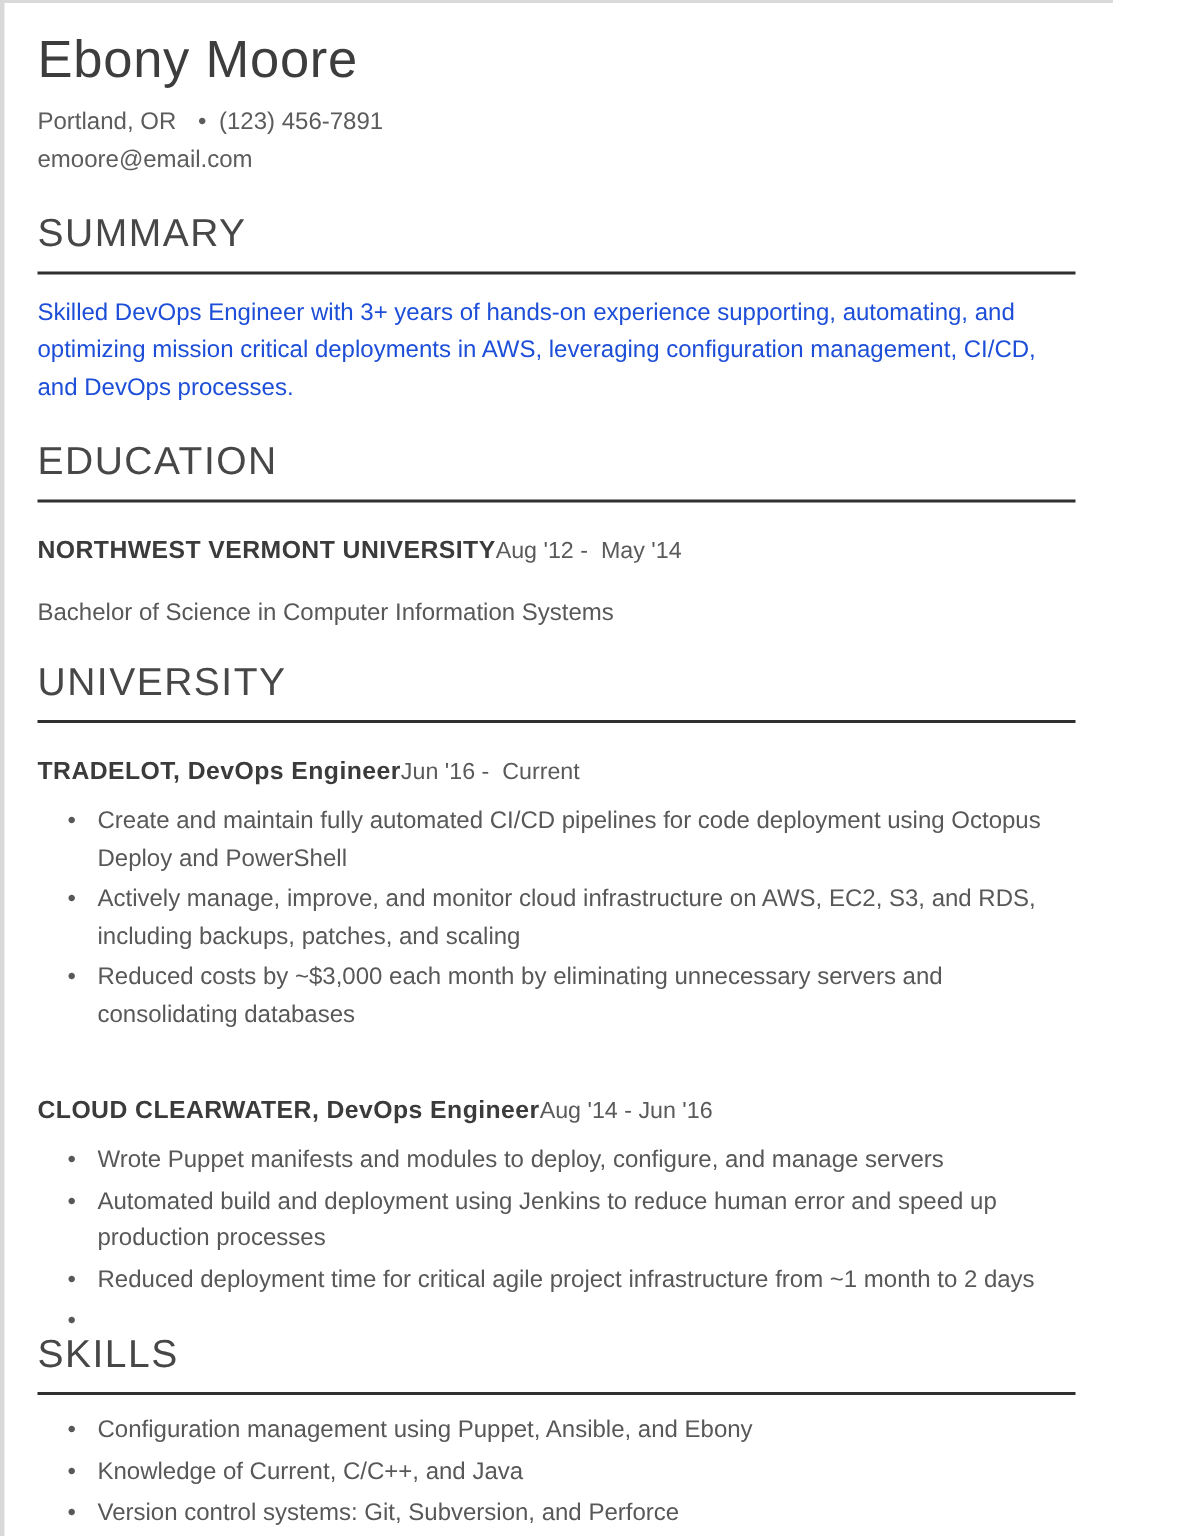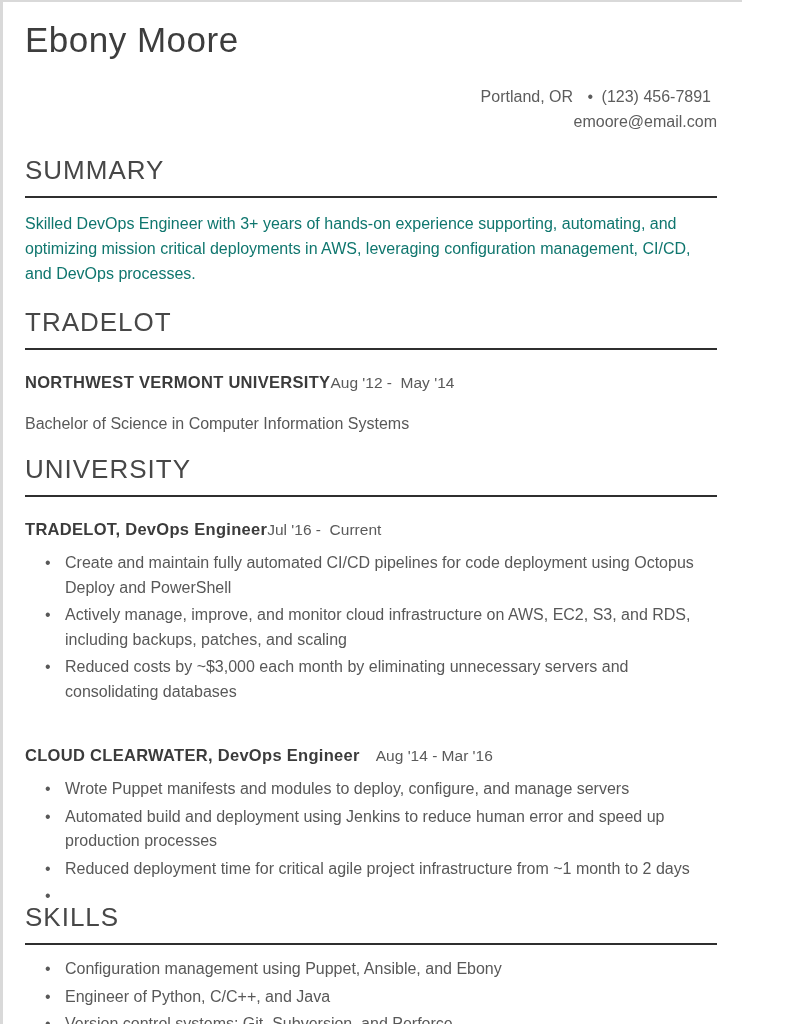--- a/index.html
+++ b/index.html
@@ -18,38 +18,38 @@
     padding: 16px 25px 0 22px;
   }
   
   .name {
     font-size: 35px;
     line-height: 44px;
     font-weight: normal;
     color: #3d3d3d;
     letter-spacing: 0.5px;
   }
-  .contact { margin-top: 22px; font-size: 16px; line-height: 25px; color: #5c5c5c; text-align: right; }
+  .contact { margin-top: 7px; font-size: 16px; line-height: 25px; color: #5c5c5c; }
   .contact-line1 span { margin-right: 6px; }
   .contact .sep { color: #5c5c5c; margin: 0 4px; }
   
   .section-title {
     margin-top: 21px;
     font-size: 26px;
     line-height: 30px;
     font-weight: normal;
     color: #474747;
     letter-spacing: 1px;
   }
   .rule { margin-top: 11px; height: 2px; background: #2f2f2f; }
   .summary-text {
     margin-top: 13px;
     font-size: 16px;
     line-height: 25px;
-    color: #0f766e;
+    color: #1d4ed8;
     max-width: 745px;
   }
   
   .entry-row {
     margin-top: 23px;
     display: flex;
     align-items: baseline;
   }
   .entry-title {
     font-size: 16.5px;
@@ -73,21 +73,21 @@
     color: #585858;
     margin-bottom: 3px;
     max-width: 760px;
   }
   ul.bullets li .marker {
     position: absolute;
     left: 20px;
     top: 0;
     color: #585858;
   }
-  .job2 .entry-row { margin-top: 42px; gap: 16px; }
+  .job2 .entry-row { margin-top: 42px; }
   .skills-list { margin-top: 14px; }
 </style>
 </head>
 <body>
 
 <div class="page">
 
   <div>
     <div class="name">Ebony Moore</div>
     <div class="contact">
@@ -100,62 +100,62 @@
     </div>
   </div>
 
   <div>
     <div class="section-title">SUMMARY</div>
     <div class="rule"></div>
     <p class="summary-text">Skilled DevOps Engineer with 3+ years of hands-on experience supporting, automating, and optimizing mission critical deployments in AWS, leveraging configuration management, CI/CD, and DevOps processes.</p>
   </div>
 
   <div>
-    <div class="section-title">TRADELOT</div>
+    <div class="section-title">EDUCATION</div>
     <div class="rule"></div>
     <div class="entry-row">
       <span class="entry-title">NORTHWEST VERMONT UNIVERSITY</span>
       <span class="entry-dates">Aug '12 -  May '14</span>
     </div>
     <div class="degree">Bachelor of Science in Computer Information Systems</div>
   </div>
 
   <div>
     <div class="section-title">UNIVERSITY</div>
     <div class="rule"></div>
 
     <div class="job1">
       <div class="entry-row">
         <span class="entry-title">TRADELOT, DevOps Engineer</span>
-        <span class="entry-dates">Jul '16 -  Current</span>
+        <span class="entry-dates">Jun '16 -  Current</span>
       </div>
       <ul class="bullets">
         <li><span class="marker">•</span><span>Create and maintain fully automated CI/CD pipelines for code deployment using Octopus Deploy and PowerShell</span></li>
         <li><span class="marker">•</span><span>Actively manage, improve, and monitor cloud infrastructure on AWS, EC2, S3, and RDS, including backups, patches, and scaling</span></li>
         <li><span class="marker">•</span><span>Reduced costs by ~$3,000 each month by eliminating unnecessary servers and consolidating databases</span></li>
       </ul>
     </div>
 
     <div class="job2">
       <div class="entry-row">
         <span class="entry-title">CLOUD CLEARWATER, DevOps Engineer</span>
-        <span class="entry-dates">Aug '14 - Mar '16</span>
+        <span class="entry-dates">Aug '14 - Jun '16</span>
       </div>
       <ul class="bullets">
         <li><span class="marker">•</span><span>Wrote Puppet manifests and modules to deploy, configure, and manage servers</span></li>
         <li><span class="marker">•</span><span>Automated build and deployment using Jenkins to reduce human error and speed up production processes</span></li>
         <li><span class="marker">•</span><span>Reduced deployment time for critical agile project infrastructure from ~1 month to 2 days</span></li>
         <li><span class="marker">•</span></li>
       </ul>
     </div>
   </div>
 
   <div>
     <div class="section-title">SKILLS</div>
     <div class="rule"></div>
     <ul class="bullets skills-list">
       <li><span class="marker">•</span><span>Configuration management using Puppet, Ansible, and Ebony</span></li>
-      <li><span class="marker">•</span><span>Engineer of Python, C/C++, and Java</span></li>
+      <li><span class="marker">•</span><span>Knowledge of Current, C/C++, and Java</span></li>
       <li><span class="marker">•</span><span>Version control systems: Git, Subversion, and Perforce</span></li>
     </ul>
   </div>
 
 </div>
 
 </body></html>

